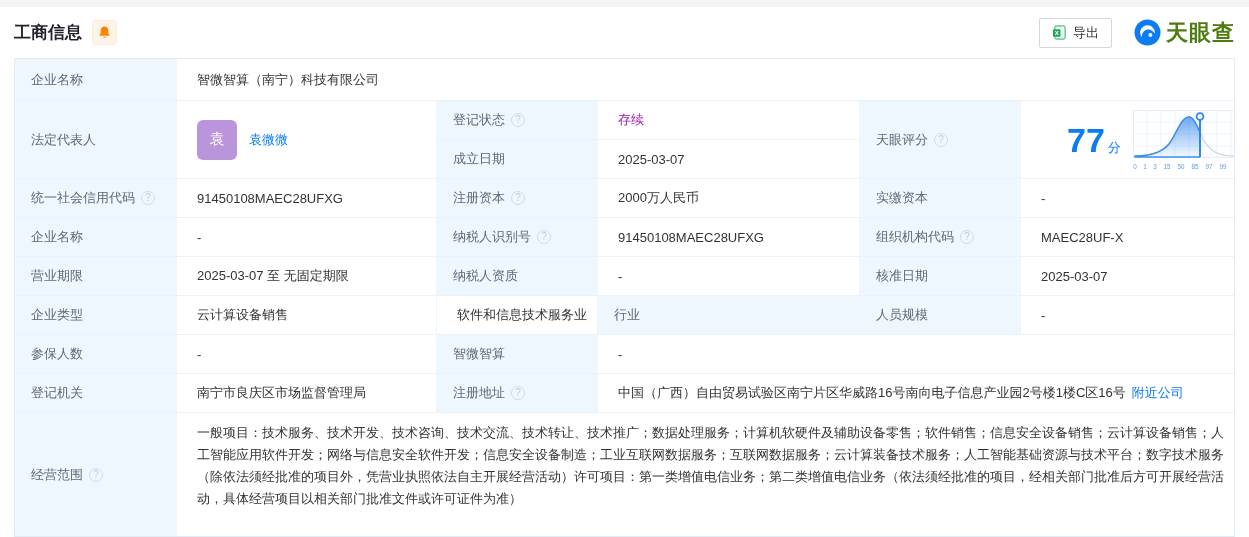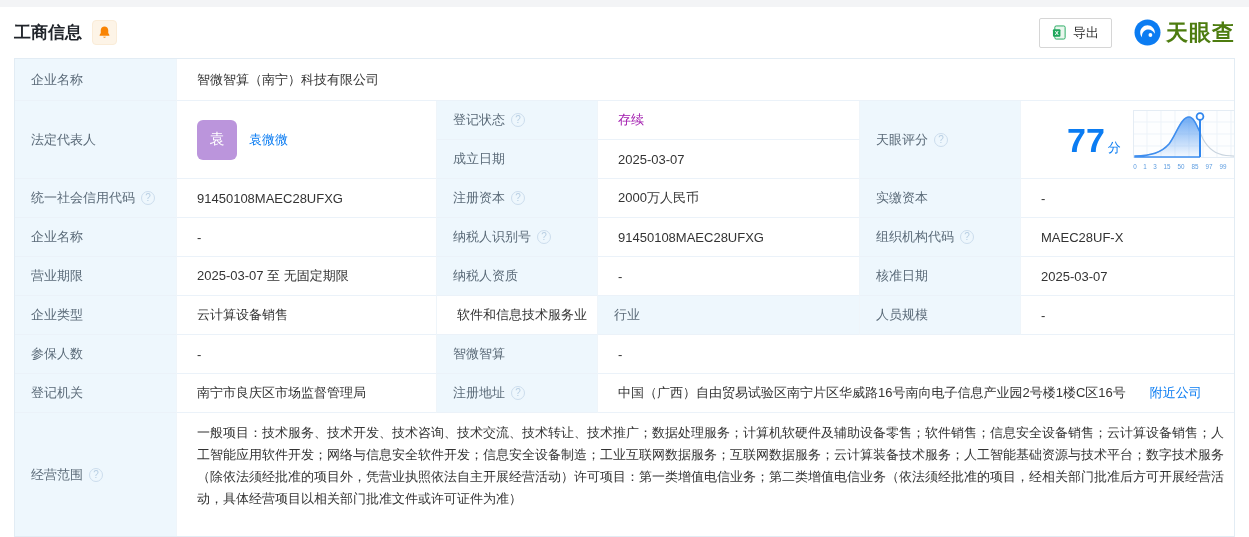--- a/index.html
+++ b/index.html
@@ -195,21 +195,21 @@
     <div class="cell val span-right last-col">-</div>
 
     <div class="cell lbl">登记机关</div>
     <div class="cell val">南宁市良庆区市场监督管理局</div>
     <div class="cell lbl">
       <span>注册地址</span>
       <span class="help"></span>
     </div>
     <div class="cell val span-right last-col">
       <span>中国（广西）自由贸易试验区南宁片区华威路16号南向电子信息产业园2号楼1楼C区16号</span>
-      <a class="link" style="margin-left:24px; flex:0 0 auto;">附近公司</a>
+      <a class="link" style="margin-left:6px; flex:0 0 auto;">附近公司</a>
     </div>
 
     <div class="cell lbl scope-lbl bottom-row">
       <span>经营范围</span>
       <span class="help"></span>
     </div>
     <div class="cell val span-rest last-col bottom-row scope-cell">一般项目：技术服务、技术开发、技术咨询、技术交流、技术转让、技术推广；数据处理服务；计算机软硬件及辅助设备零售；软件销售；信息安全设备销售；云计算设备销售；人工智能应用软件开发；网络与信息安全软件开发；信息安全设备制造；工业互联网数据服务；互联网数据服务；云计算装备技术服务；人工智能基础资源与技术平台；数字技术服务（除依法须经批准的项目外，凭营业执照依法自主开展经营活动）许可项目：第一类增值电信业务；第二类增值电信业务（依法须经批准的项目，经相关部门批准后方可开展经营活动，具体经营项目以相关部门批准文件或许可证件为准）</div>
 
   </div>
 </div>

